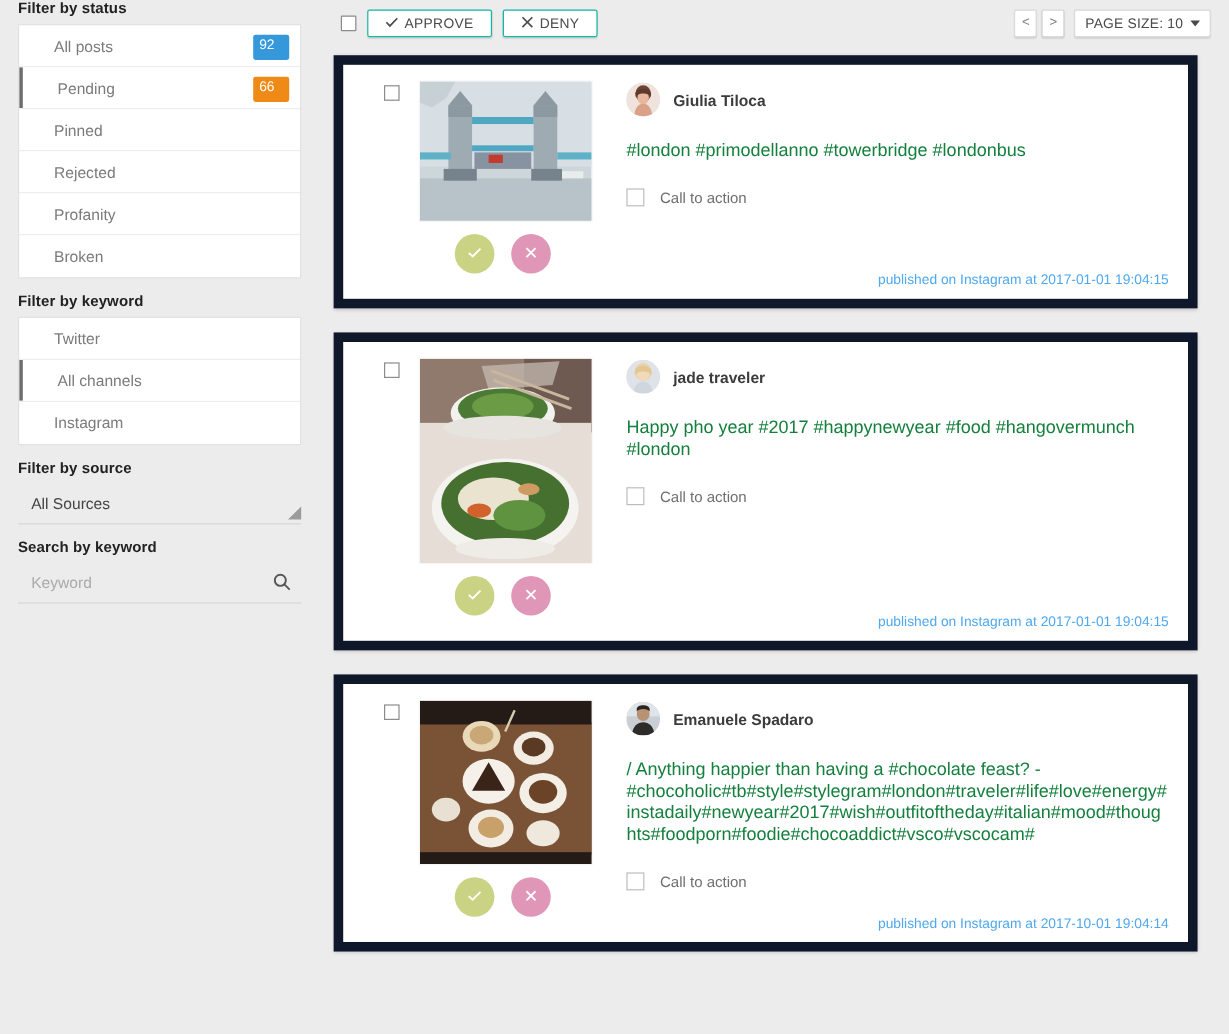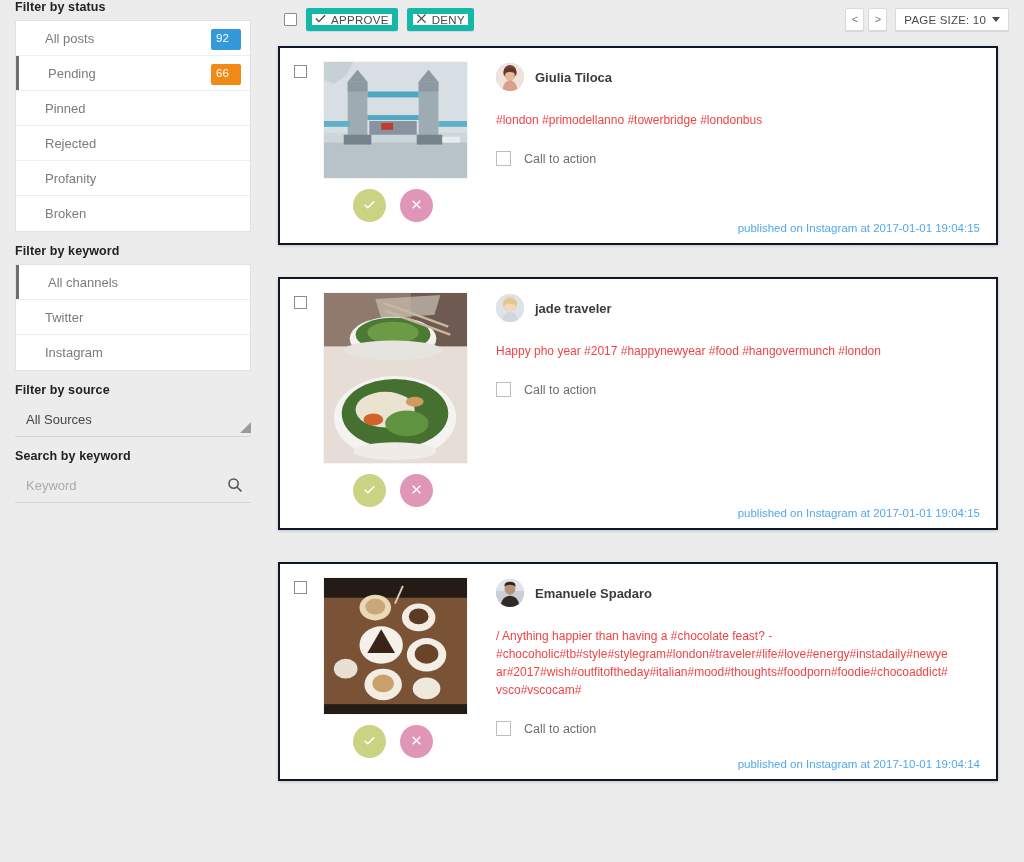--- a/index.html
+++ b/index.html
@@ -156,26 +156,26 @@
     border: 1px solid #8b8b8b;
     background: #fff;
     border-radius: 1px;
     display: inline-block;
     cursor: pointer;
   }
 
   .tb-btn {
     height: 23px;
     background: #fff;
-    border: 6px solid #14b8a6;
+    border: 1px solid #14b8a6;
     border-radius: 2px;
     font-size: 11.5px;
     color: #4a4a4a;
     letter-spacing: .3px;
-    padding: 0 3px;
+    padding: 0 14px;
     margin-left: 9px;
     display: inline-flex;
     align-items: center;
     gap: 5px;
     cursor: pointer;
     font-family: "Liberation Sans", sans-serif;
     box-shadow: 0 1px 1px rgba(0,0,0,.10);
   }
   .tb-btn svg { width: 11px; height: 11px; }
 
@@ -231,23 +231,24 @@
     border-right: 4px solid transparent;
     border-top: 5px solid #4a4a4a;
   }
 
   
   .cards { padding: 4px 26px 0 12px; }
 
   .card {
     position: relative;
     background: #fff;
-    border: 2px solid #0f172a;
-    margin-bottom: 32px;
+    border: 8px solid #0f172a;
+    margin-bottom: 20px;
     box-shadow: 0 1px 3px rgba(0,0,0,.18);
+    padding-left: 20px;
   }
 
   .card-inner {
     position: relative;
     display: flex;
     padding: 13px 14px 0 14px;
   }
 
   .post-check {
     width: 13px; height: 13px;
@@ -307,22 +308,22 @@
     background: #ddd;
   }
   .avatar svg { display: block; width: 28px; height: 28px; }
   .author-name {
     font-size: 13px;
     font-weight: bold;
     color: #3b3b3b;
   }
 
   .post-text {
-    font-size: 12px;
-    color: #ef4444;
+    font-size: 15px;
+    color: #15803d;
     line-height: 18px;
     word-wrap: break-word;
     overflow-wrap: break-word;
     margin-bottom: 22px;
     max-width: 452px;
   }
 
   .cta-row {
     display: flex;
     align-items: center;
@@ -389,25 +390,25 @@
         <div class="filter-row">
           <span>Broken</span>
         </div>
 
       </div>
     </div>
 
     <div class="filter-block">
       <div class="filter-heading">Filter by keyword</div>
       <div class="filter-list">
+        <div class="filter-row">
+          <span>Twitter</span>
+        </div>
         <div class="filter-row active">
           <span>All channels</span>
-        </div>
-        <div class="filter-row">
-          <span>Twitter</span>
         </div>
         <div class="filter-row">
           <span>Instagram</span>
         </div>
       </div>
     </div>
 
     <div class="filter-block">
       <div class="filter-heading">Filter by source</div>
       <div class="source-select">

